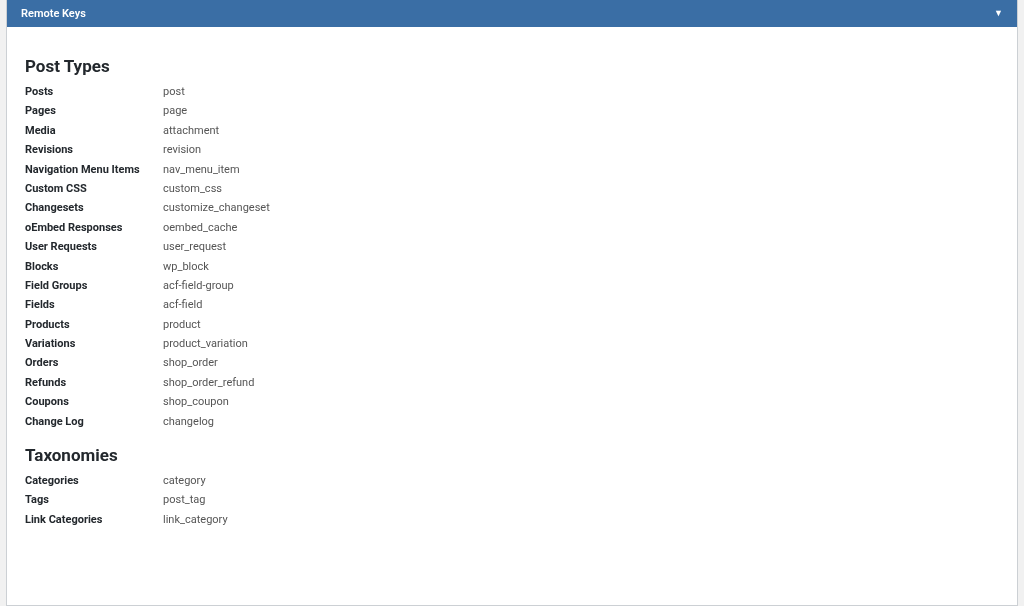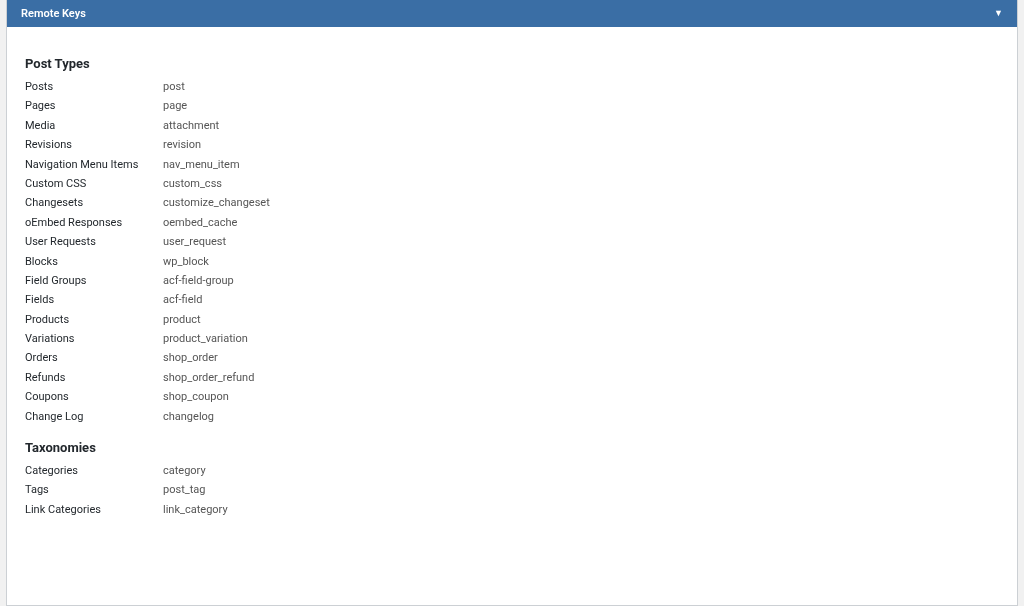--- a/index.html
+++ b/index.html
@@ -46,36 +46,36 @@
       color: #fff;
       border: none;
       font-size: 10px;
       font-weight: 500;
       padding: 8px 14px;
       letter-spacing: 0.3px;
       cursor: pointer;
       border-radius: 2px;
     }
     .section-title {
-      font-size: 13px;
+      font-size: 17px;
       font-weight: 700;
       color: #23282d;
       margin-top: 14px;
       margin-bottom: 6px;
     }
     .kv-row {
       display: flex;
       align-items: baseline;
       padding: 2px 0;
       line-height: 1.4;
     }
     .kv-label {
       width: 138px;
       flex-shrink: 0;
-      font-weight: 400;
+      font-weight: 700;
       font-size: 11px;
       color: #23282d;
     }
     .kv-value {
       font-size: 11px;
       color: #555;
     }
   </style>
 </head>
 <body>

